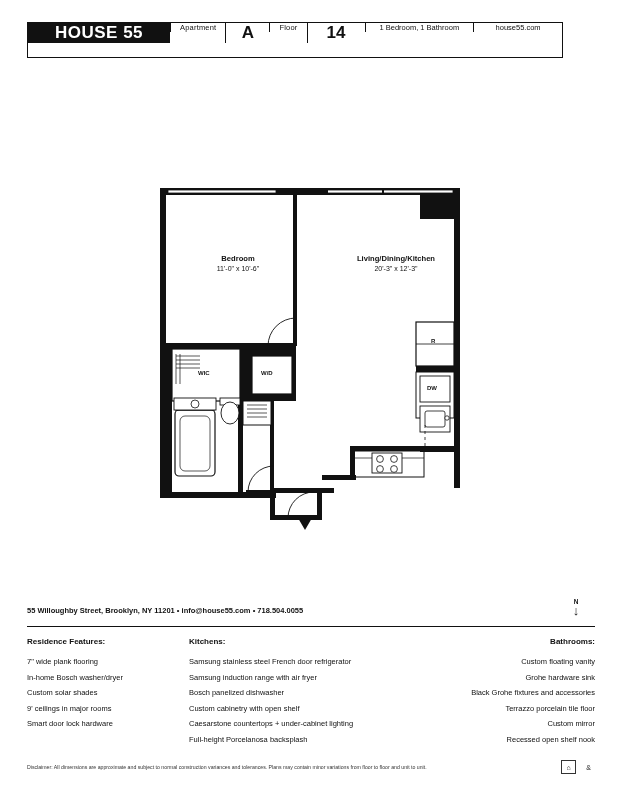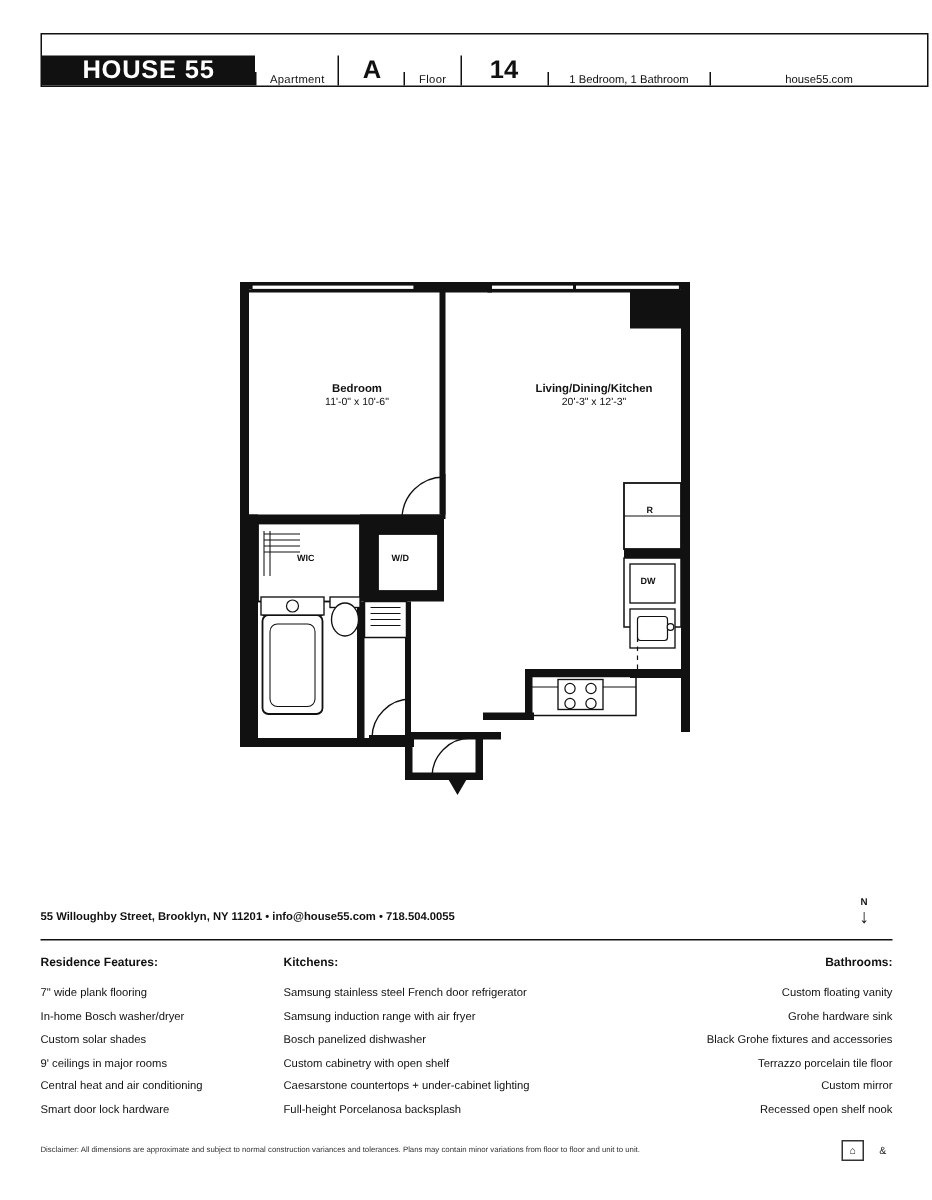--- a/index.html
+++ b/index.html
@@ -20,25 +20,25 @@
     left: 0; top: 0;
     width: 621px;
     height: 800px;
   }
 
   
   .header {
     position: absolute;
     left: 27px;
     top: 22px;
-    width: 592px;
+    width: 536px;
     height: 36px;
     border: 1.5px solid #111;
     display: flex;
-    align-items: flex-end;
+    align-items: flex-start;
     box-sizing: border-box;
   }
   .brand {
     background: #111;
     color: #fff;
     display: flex;
     align-items: center;
     justify-content: center;
     width: 142px;
     font-weight: bold;
@@ -328,21 +328,20 @@
   <div class="rule"></div>
 
   <div class="cols">
     <div class="col c1">
       <h4>Residence Features:</h4>
       <ul>
         <li>7" wide plank flooring</li>
         <li>In-home Bosch washer/dryer</li>
         <li>Custom solar shades</li>
         <li>9' ceilings in major rooms</li>
-        <li>Central heat and air conditioning</li>
         <li>Smart door lock hardware</li>
       </ul>
     </div>
     <div class="col c2">
       <h4>Kitchens:</h4>
       <ul>
         <li>Samsung stainless steel French door refrigerator</li>
         <li>Samsung induction range with air fryer</li>
         <li>Bosch panelized dishwasher</li>
         <li>Custom cabinetry with open shelf</li>

